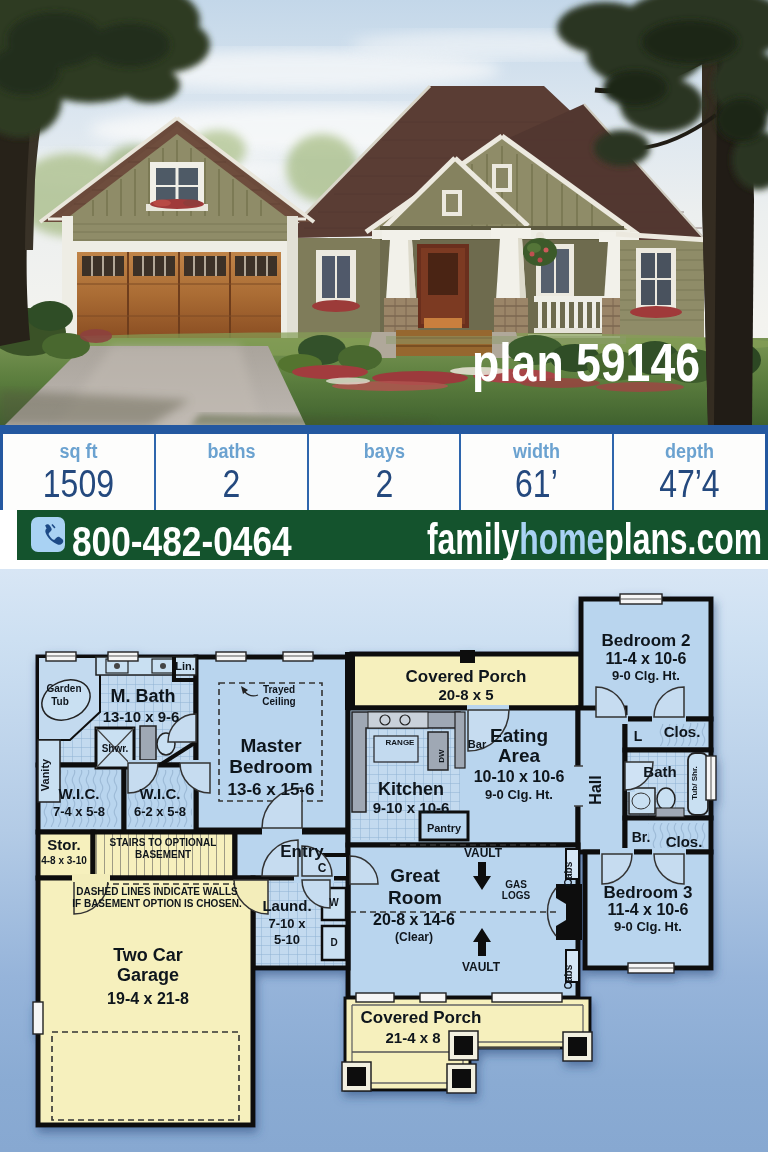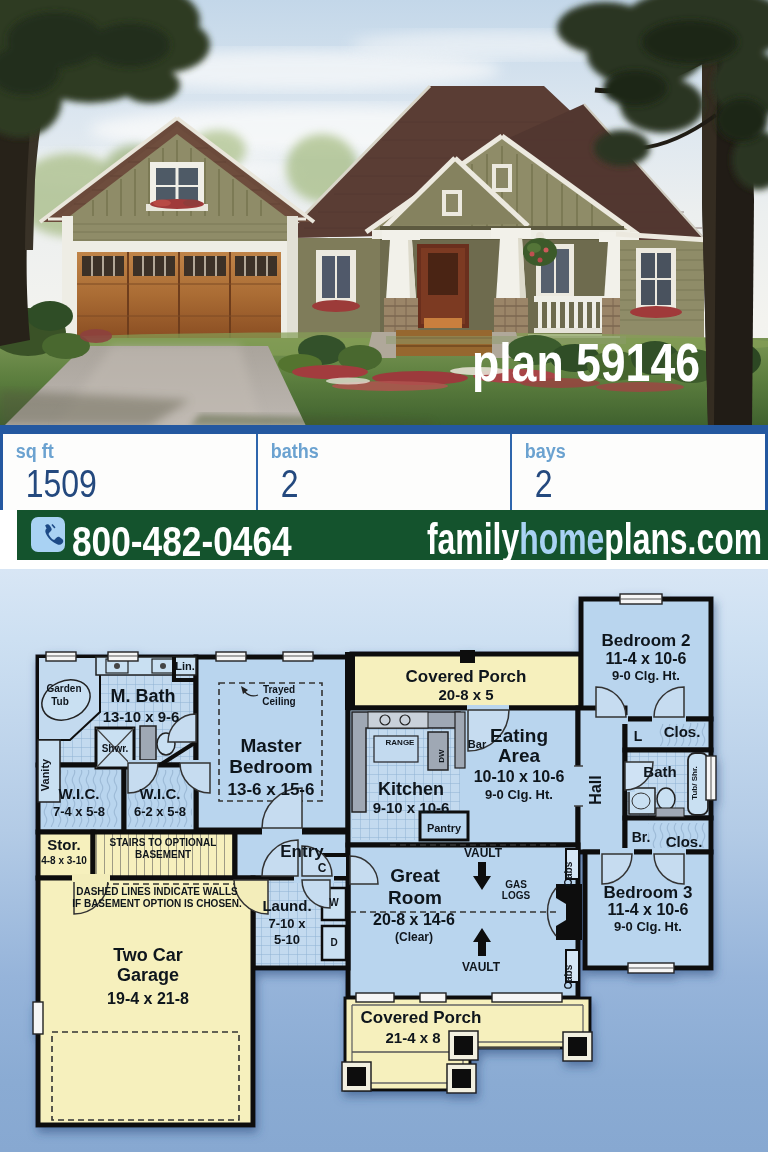--- a/index.html
+++ b/index.html
@@ -1,21 +1,21 @@
 <!DOCTYPE html>
 <html><head>
 <meta charset="utf-8">
 <style>
 html,body{margin:0;padding:0;background:#fff}
 body{width:768px;height:1152px;font-family:"Liberation Sans",sans-serif;overflow:hidden}
 .page{position:relative;width:768px;height:1152px;overflow:hidden}
 .photo{position:absolute;top:0;left:0;width:712px;height:426px}
 .stats{position:absolute;top:425px;left:0;width:768px;height:85px;background:#2458a0;box-sizing:border-box}
 .statsinner{position:absolute;top:9px;left:3px;width:762px;height:76px;background:#fdfdfc;display:flex}
-.stat{flex:1;text-align:left;border-right:2px solid #2e66ad;position:relative}
+.stat{flex:1;text-align:center;border-right:2px solid #2e66ad;position:relative}
 .stat:last-child{border-right:none}
 .stat .lab{margin-top:6px;font-size:20px;font-weight:bold;color:#6ba2d0;transform:scaleX(0.9)}
 .stat .val{margin-top:0px;font-size:39px;color:#24497e;line-height:42px;transform:scaleX(0.82)}
 .phone{position:absolute;top:510px;left:17px;width:768px;height:50px;background:#14532d}
 .phicon{position:absolute;left:14px;top:7px;width:34px;height:35px;background:#a9d2f3;border-radius:7px}
 .phnum{position:absolute;left:55px;top:11px;font-size:42px;line-height:42px;font-weight:bold;color:#fff;transform:scaleX(0.84);transform-origin:left center}
 .phsite{position:absolute;left:410px;top:9px;font-size:44px;line-height:40px;font-weight:bold;color:#fff;transform:scaleX(0.725);transform-origin:left center;white-space:nowrap}
 .phsite .mid{color:#a9d2f3}
 .plan{position:absolute;top:569px;left:0;width:768px;height:583px;background:linear-gradient(180deg,#d8e6f5 0%,#cde0f2 12%,#b3cbe6 45%,#96b4da 70%,#8aabd3 88%,#87a8d1 100%)}
 svg{display:block}
@@ -350,20 +350,28 @@
           <div class="lab">sq ft</div>
           <div class="val">1509</div>
         </div>
   <div class="stat">
           <div class="lab">baths</div>
           <div class="val">2</div>
         </div>
   <div class="stat">
           <div class="lab">bays</div>
           <div class="val">2</div>
+        </div>
+  <div class="stat">
+          <div class="lab">width</div>
+          <div class="val">61’</div>
+        </div>
+  <div class="stat">
+          <div class="lab">depth</div>
+          <div class="val">47’4</div>
         </div>
  </div>
 </div>
 
 <div class="phone">
  <div class="phicon">
  <svg width="34" height="35" viewBox="0 0 34 35">
           <g fill="#1d4a86" transform="translate(4.5,4) scale(0.74)">
             <path d="M13,6 c2.5,-2.5 5,-2 6.5,0.5 l1.8,3 c1,1.7 0.6,3 -0.8,4.4 l-2,2 c-0.8,0.8 -0.9,1.6 -0.4,2.8 c1.2,2.6 3,4.6 5.4,6.2 c1.1,0.7 2,0.7 2.9,-0.2 l2,-2 c1.4,-1.4 2.8,-1.7 4.4,-0.6 l2.8,2 c2.4,1.7 2.7,4 0.4,6.3 c-1.6,1.6 -3.8,2 -6,1.2 c-7.2,-2.6 -13.2,-8.2 -16.2,-15.4 c-1,-2.4 -0.6,-5 1.2,-6.2 z"></path>
             <path d="M21.5,5.5 l4,4.5 l1.5,-1.4 l-4,-4.5 z"></path>

